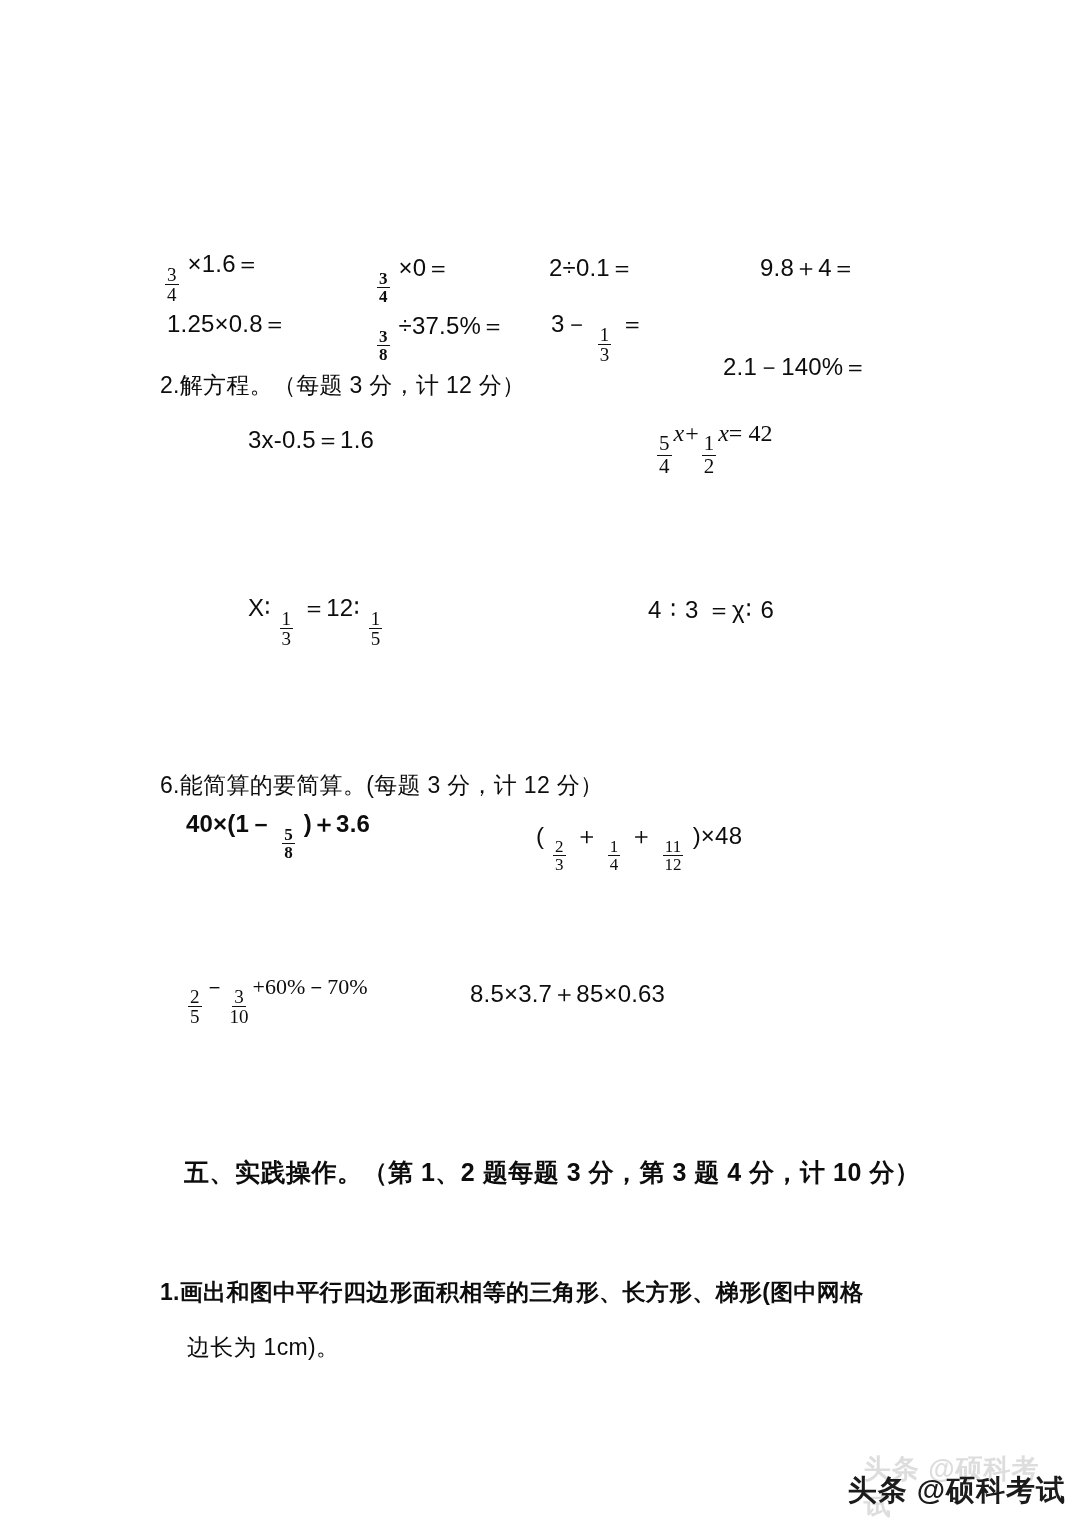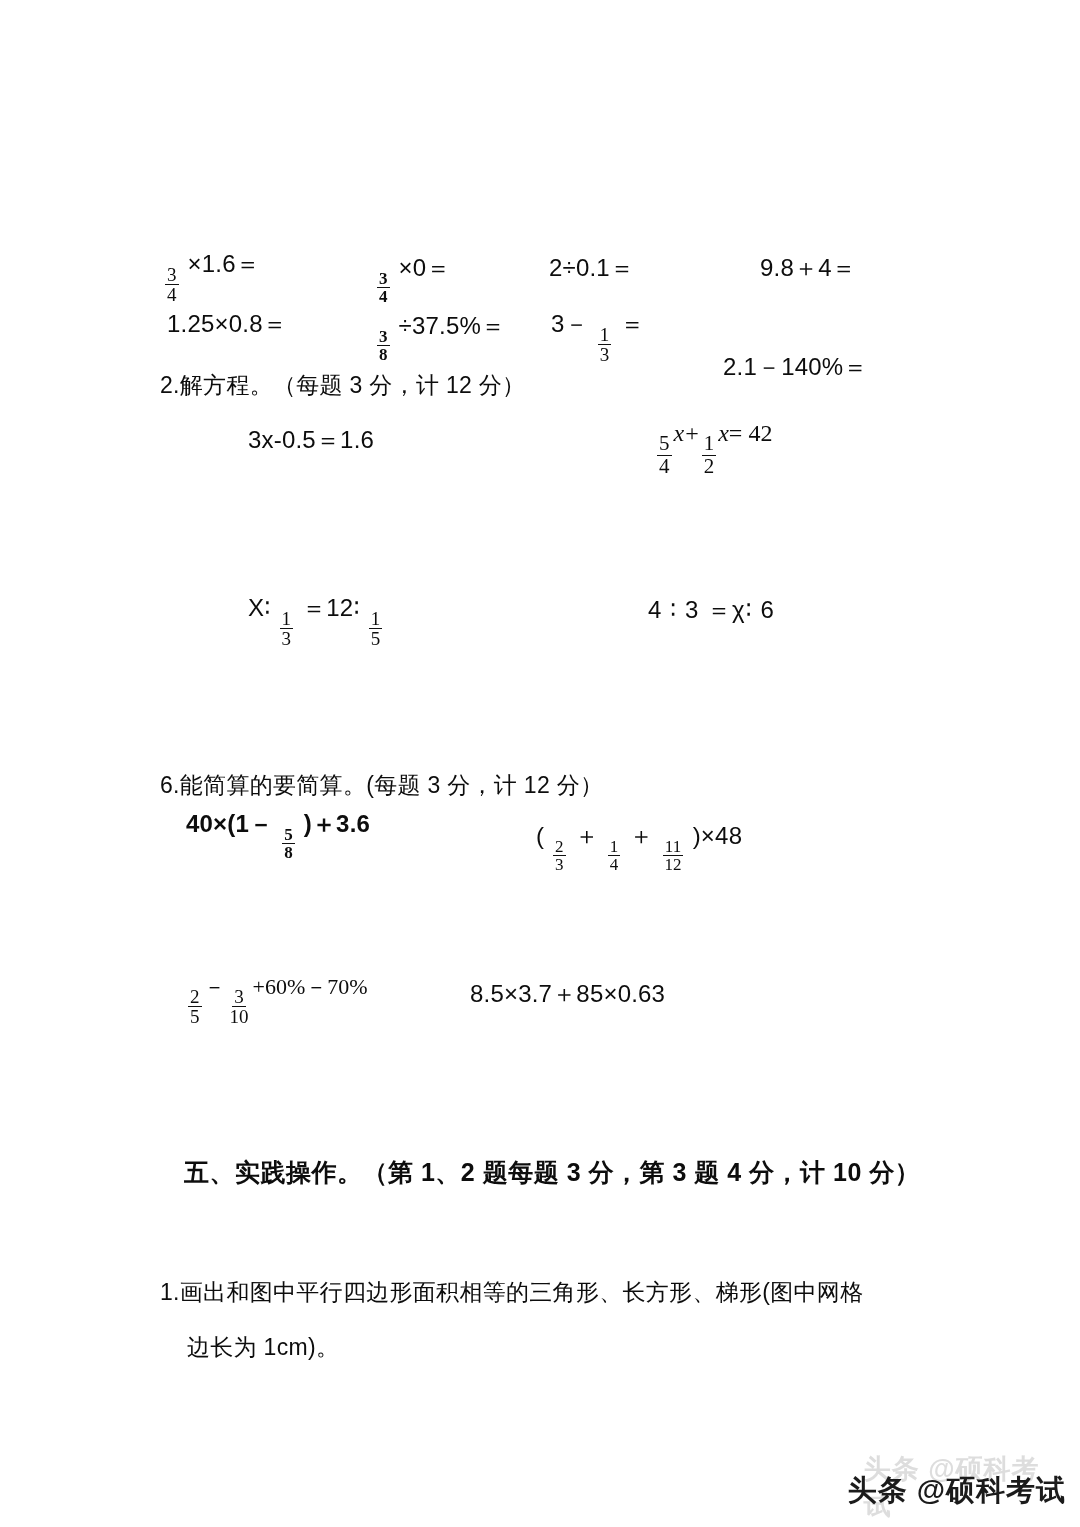--- a/index.html
+++ b/index.html
@@ -218,21 +218,21 @@
     </span><span>－</span><span class="frac f-md">
       <span class="num">3</span>
       <span class="den">10</span>
     </span><span>+60%－70%</span>
   </div>
 
   <div class="abs expr" style="left:470px; top:978px;">8.5×3.7＋85×0.63</div>
 
   <div class="abs section-head" style="left:160px; top:1156px;margin-left:24px;">五、实践操作。（第 1、2 题每题 3 分，第 3 题 4 分，计 10 分）</div>
 
-  <div class="abs q-line" style="left:160px; top:1277px;">1.画出和图中平行四边形面积相等的三角形、长方形、梯形(图中网格</div>
+  <div class="abs q-line" style="left:160px; top:1277px;font-weight:bold;">1.画出和图中平行四边形面积相等的三角形、长方形、梯形(图中网格</div>
 
   <div class="abs q-line" style="left:160px; top:1332px;margin-left:27px;">边长为 1cm)。</div>
 
   <div class="watermark">
     <div class="wm-stack">
       <div class="wm-ghost">头条 @硕科考试</div>
       <div class="wm-main">头条 @硕科考试</div>
     </div>
   </div>
 

